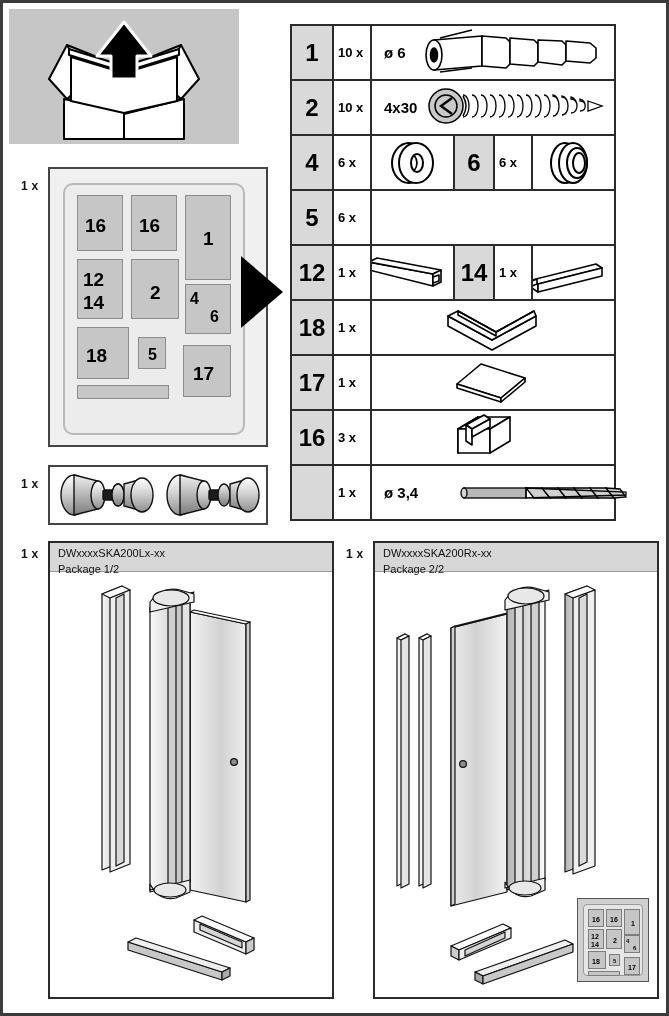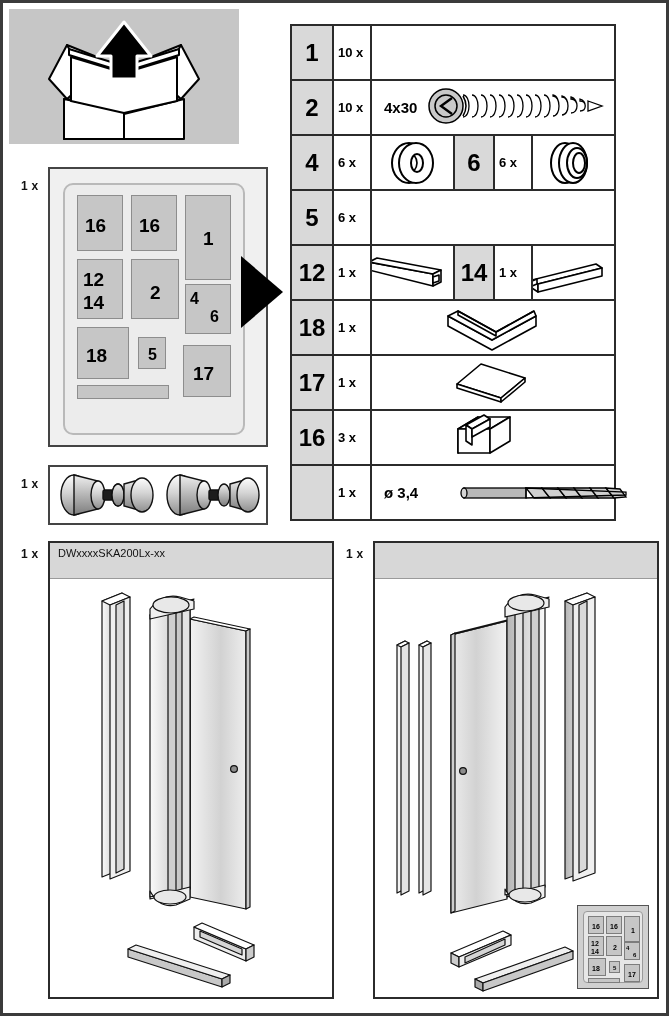--- a/index.html
+++ b/index.html
@@ -121,21 +121,21 @@
   .pkg-wrap { position: absolute; top: 538px; }
   #pkg-left-wrap { left: 18px; }
   #pkg-right-wrap { left: 343px; }
   .pkg-qty { position: absolute; left: 0px; top: 6px; }
   .pkg-box {
     position: absolute; left: 27px; top: 0px;
     width: 286px; height: 458px;
     background: #fff; border: 2px solid #2b2b2b;
   }
   .pkg-label {
-    height: 36px;
+    height: 29px;
     background: #d7d7d7;
     border-bottom: 1px solid #9a9a9a;
     padding: 3px 0 0 8px;
     font-size: 11px; color: #111; line-height: 1.45;
   }
   .pkg-art { position: relative; height: 418px; }
 
   
   #mini-legend {
     position: absolute; right: 8px; bottom: 8px;
@@ -263,20 +263,36 @@
         </g>
       </svg>
     </div>
   </div>
 
   <div id="parts-table">
 
     <div class="trow">
       <div class="c-num">1</div>
       <div class="c-qty">10 x</div>
+      <div class="c-spec">
+        <span class="spec-txt">ø 6</span>
+        <svg width="190" height="46" viewBox="0 0 190 46" style="position:absolute; right:4px; top:2px;">
+          <g fill="#fff" stroke="#000" stroke-width="1.6" stroke-linejoin="round">
+            <path d="M14 12 L62 8 L62 38 L14 42 Z"></path>
+            <ellipse cx="14" cy="27" rx="8" ry="15"></ellipse>
+            <ellipse cx="14" cy="27" rx="3.5" ry="7" fill="#000"></ellipse>
+            <path d="M62 8 L86 10 L90 14 L90 36 L86 40 L62 38 Z"></path>
+            <path d="M90 10 L114 12 L118 16 L118 34 L114 38 L90 36 Z"></path>
+            <path d="M118 12 L142 13 L146 17 L146 33 L142 37 L118 34 Z"></path>
+            <path d="M146 13 L170 15 L176 20 L176 30 L170 35 L146 33 Z"></path>
+            <path d="M20 10 L52 2" stroke-width="1.4" fill="none"></path>
+            <path d="M20 44 L52 40" stroke-width="1.4" fill="none"></path>
+          </g>
+        </svg>
+      </div>
     </div>
 
     <div class="trow">
       <div class="c-num">2</div>
       <div class="c-qty">10 x</div>
       <div class="c-spec">
         <span class="spec-txt">4x30</span>
         <svg width="190" height="46" viewBox="0 0 190 46" style="position:absolute; right:2px; top:2px;">
           <g stroke="#000" stroke-width="1.5">
             <ellipse cx="24" cy="23" rx="17" ry="17" fill="#c9c9c9"></ellipse>
@@ -443,20 +459,21 @@
         </svg>
       </div>
     </div>
   </div>
 
   <div class="pkg-wrap" id="pkg-left-wrap">
     <span class="pkg-qty qty-tag">1 x</span>
     <div class="pkg-box">
       <div class="pkg-label">
         <div>DWxxxxSKA200Lx-xx</div>
+        <div>Package 1/2</div>
       </div>
       <div class="pkg-art">
         <svg width="282" height="416" viewBox="0 0 282 416">
           <defs>
             <linearGradient id="glassL" x1="0" y1="0" x2="1" y2="0">
               <stop offset="0%" stop-color="#f2f2f2"></stop>
               <stop offset="55%" stop-color="#d2d2d2"></stop>
               <stop offset="100%" stop-color="#ededed"></stop>
             </linearGradient>
             <linearGradient id="alu" x1="0" y1="0" x2="1" y2="0">
@@ -499,20 +516,22 @@
           </g>
         </svg>
       </div>
     </div>
   </div>
 
   <div class="pkg-wrap" id="pkg-right-wrap">
     <span class="pkg-qty qty-tag">1 x</span>
     <div class="pkg-box">
       <div class="pkg-label">
+        <div>DWxxxxSKA200Rx-xx</div>
+        <div>Package 2/2</div>
       </div>
       <div class="pkg-art">
         <svg width="282" height="416" viewBox="0 0 282 416">
           <defs>
             <linearGradient id="glassR" x1="0" y1="0" x2="1" y2="0">
               <stop offset="0%" stop-color="#ededed"></stop>
               <stop offset="45%" stop-color="#d2d2d2"></stop>
               <stop offset="100%" stop-color="#f2f2f2"></stop>
             </linearGradient>
             <linearGradient id="aluR" x1="0" y1="0" x2="1" y2="0">

